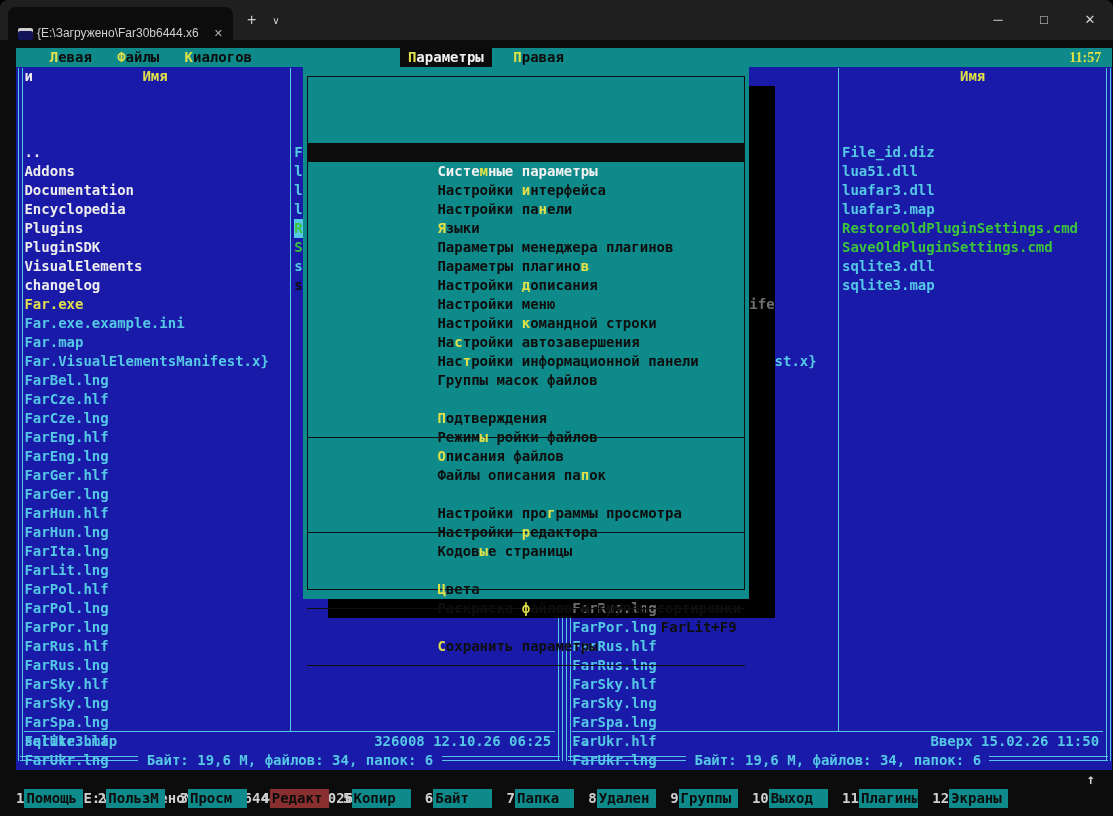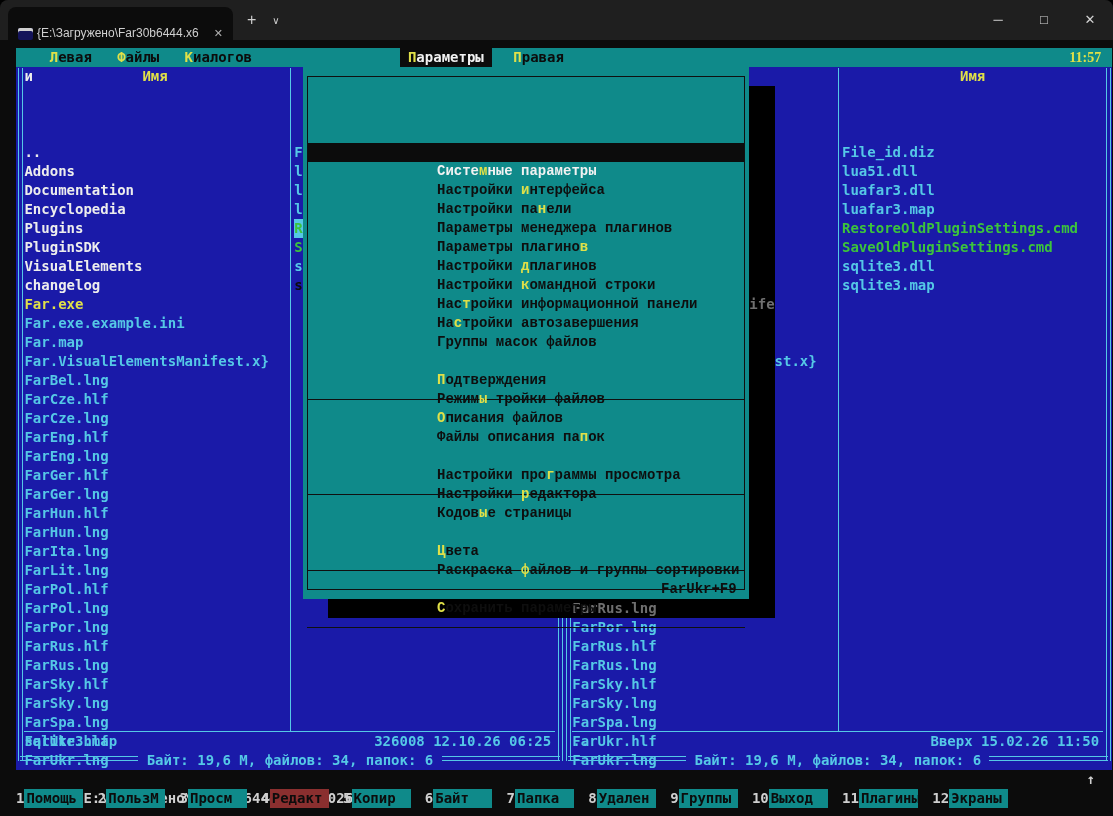--- a/index.html
+++ b/index.html
@@ -47,21 +47,21 @@
   .cursor-cell{position:absolute;left:33ch;top:171px;width:1ch;height:19px;background:var(--cyan);z-index:9;}
   .infoline{position:absolute;top:684px;height:19px;display:flex;justify-content:space-between;color:var(--cyan);z-index:10;width:62.5ch;}
   .totals{position:absolute;top:703px;height:19px;text-align:center;z-index:11;}
   .totals span{background:var(--blue);color:var(--cyan);padding:0 1ch;position:relative;z-index:11;text-align:right;}
   
   .shadow{position:absolute;background:#000;z-index:20;}
   .shadow-text{position:absolute;color:#6f6f6f;z-index:25;}
   
   .dropdown{position:absolute;left:34ch;top:19px;width:53ch;height:532px;background:var(--teal);z-index:30;}
   .dframe{position:absolute;top:9px;bottom:9px;left:4px;right:4px;border:1px solid #101010;}
-  .ditems{position:absolute;top:19px;left:0;right:0;font-family:Liberation Mono, monospace;}
+  .ditems{position:absolute;top:19px;left:0;right:0;}
   .drow{height:19px;padding-left:2ch;color:#0e0e0e;position:relative;}
   .drow.sel{background:var(--black);color:#f2f2f2;margin:0 5px;padding-left:calc(2ch - 5px);}
   .drow.sep{padding:0;}
   .drow.sep::after{content:"";display:block;margin:9px 4px 0 4px;height:1px;background:#101010;}
   .drow .right{position:absolute;right:1.5ch;top:0;}
   
   .cmdline{position:absolute;left:0;top:722px;height:19px;width:130ch;color:#d0d0d0;z-index:10;}
   .cmd-up{position:absolute;left:127ch;top:0;color:#d0d0d0;}
   
   .keybar{position:absolute;left:0;top:741px;height:19px;width:130ch;display:flex;z-index:10;}
@@ -166,39 +166,43 @@
         <div class="dframe"></div>
         <div class="ditems">
           
         <div class="drow sel">
               <span>Систе</span><span class="hot">м</span><span>ные параметры</span><span class="right"></span>
             </div><div class="drow">
               <span>Настройки </span><span class="hot">и</span><span>нтерфейса</span><span class="right"></span>
             </div><div class="drow">
               <span>Настройки па</span><span class="hot">н</span><span>ели</span><span class="right"></span>
             </div><div class="drow">
+              <span></span><span class="hot">Я</span><span>зыки</span><span class="right"></span>
+            </div><div class="drow">
               <span>Параметры менеджера плагинов</span><span class="hot"></span><span></span><span class="right"></span>
             </div><div class="drow">
               <span>Параметры плагино</span><span class="hot">в</span><span></span><span class="right"></span>
             </div><div class="drow">
-              <span>Настройки </span><span class="hot">д</span><span>плагинов</span><span class="right"></span>
+              <span>Настройки </span><span class="hot">д</span><span>описания</span><span class="right"></span>
+            </div><div class="drow">
+              <span>Настройки меню</span><span class="hot"></span><span></span><span class="right"></span>
             </div><div class="drow">
               <span>Настройки </span><span class="hot">к</span><span>омандной строки</span><span class="right"></span>
             </div><div class="drow">
+              <span>На</span><span class="hot">с</span><span>тройки автозавершения</span><span class="right"></span>
+            </div><div class="drow">
               <span>Нас</span><span class="hot">т</span><span>ройки информационной панели</span><span class="right"></span>
             </div><div class="drow">
-              <span>На</span><span class="hot">с</span><span>тройки автозавершения</span><span class="right"></span>
-            </div><div class="drow">
               <span>Группы масок файлов</span><span class="hot"></span><span></span><span class="right"></span>
             </div><div class="drow sep">
               <span></span><span class="hot"></span><span></span><span class="right"></span>
             </div><div class="drow">
               <span></span><span class="hot">П</span><span>одтверждения</span><span class="right"></span>
             </div><div class="drow">
-              <span>Режим</span><span class="hot">ы</span><span> тройки файлов</span><span class="right"></span>
+              <span>Режим</span><span class="hot">ы</span><span> ройки файлов</span><span class="right"></span>
             </div><div class="drow">
               <span></span><span class="hot">О</span><span>писания файлов</span><span class="right"></span>
             </div><div class="drow">
               <span>Файлы описания па</span><span class="hot">п</span><span>ок</span><span class="right"></span>
             </div><div class="drow sep">
               <span></span><span class="hot"></span><span></span><span class="right"></span>
             </div><div class="drow">
               <span>Настройки про</span><span class="hot">г</span><span>раммы просмотра</span><span class="right"></span>
             </div><div class="drow">
               <span>Настройки </span><span class="hot">р</span><span>едактора</span><span class="right"></span>
@@ -206,21 +210,21 @@
               <span>Кодов</span><span class="hot">ы</span><span>е страницы</span><span class="right"></span>
             </div><div class="drow sep">
               <span></span><span class="hot"></span><span></span><span class="right"></span>
             </div><div class="drow">
               <span></span><span class="hot">Ц</span><span>вета</span><span class="right"></span>
             </div><div class="drow">
               <span>Раскраска </span><span class="hot">ф</span><span>айлов и группы сортировки</span><span class="right"></span>
             </div><div class="drow sep">
               <span></span><span class="hot"></span><span></span><span class="right"></span>
             </div><div class="drow">
-              <span></span><span class="hot">С</span><span>охранить параметры</span><span class="right">FarUkr+F9</span>
+              <span></span><span class="hot">С</span><span>охранить параметры</span><span class="right">FarLit+F9</span>
             </div></div>
       </div>
 
       
       <div class="cmdline">
         <span>E:\Загружено\Far30b6444.x64.20260212&gt;</span>
         <span class="cmd-up">↑</span>
       </div>
 
       

